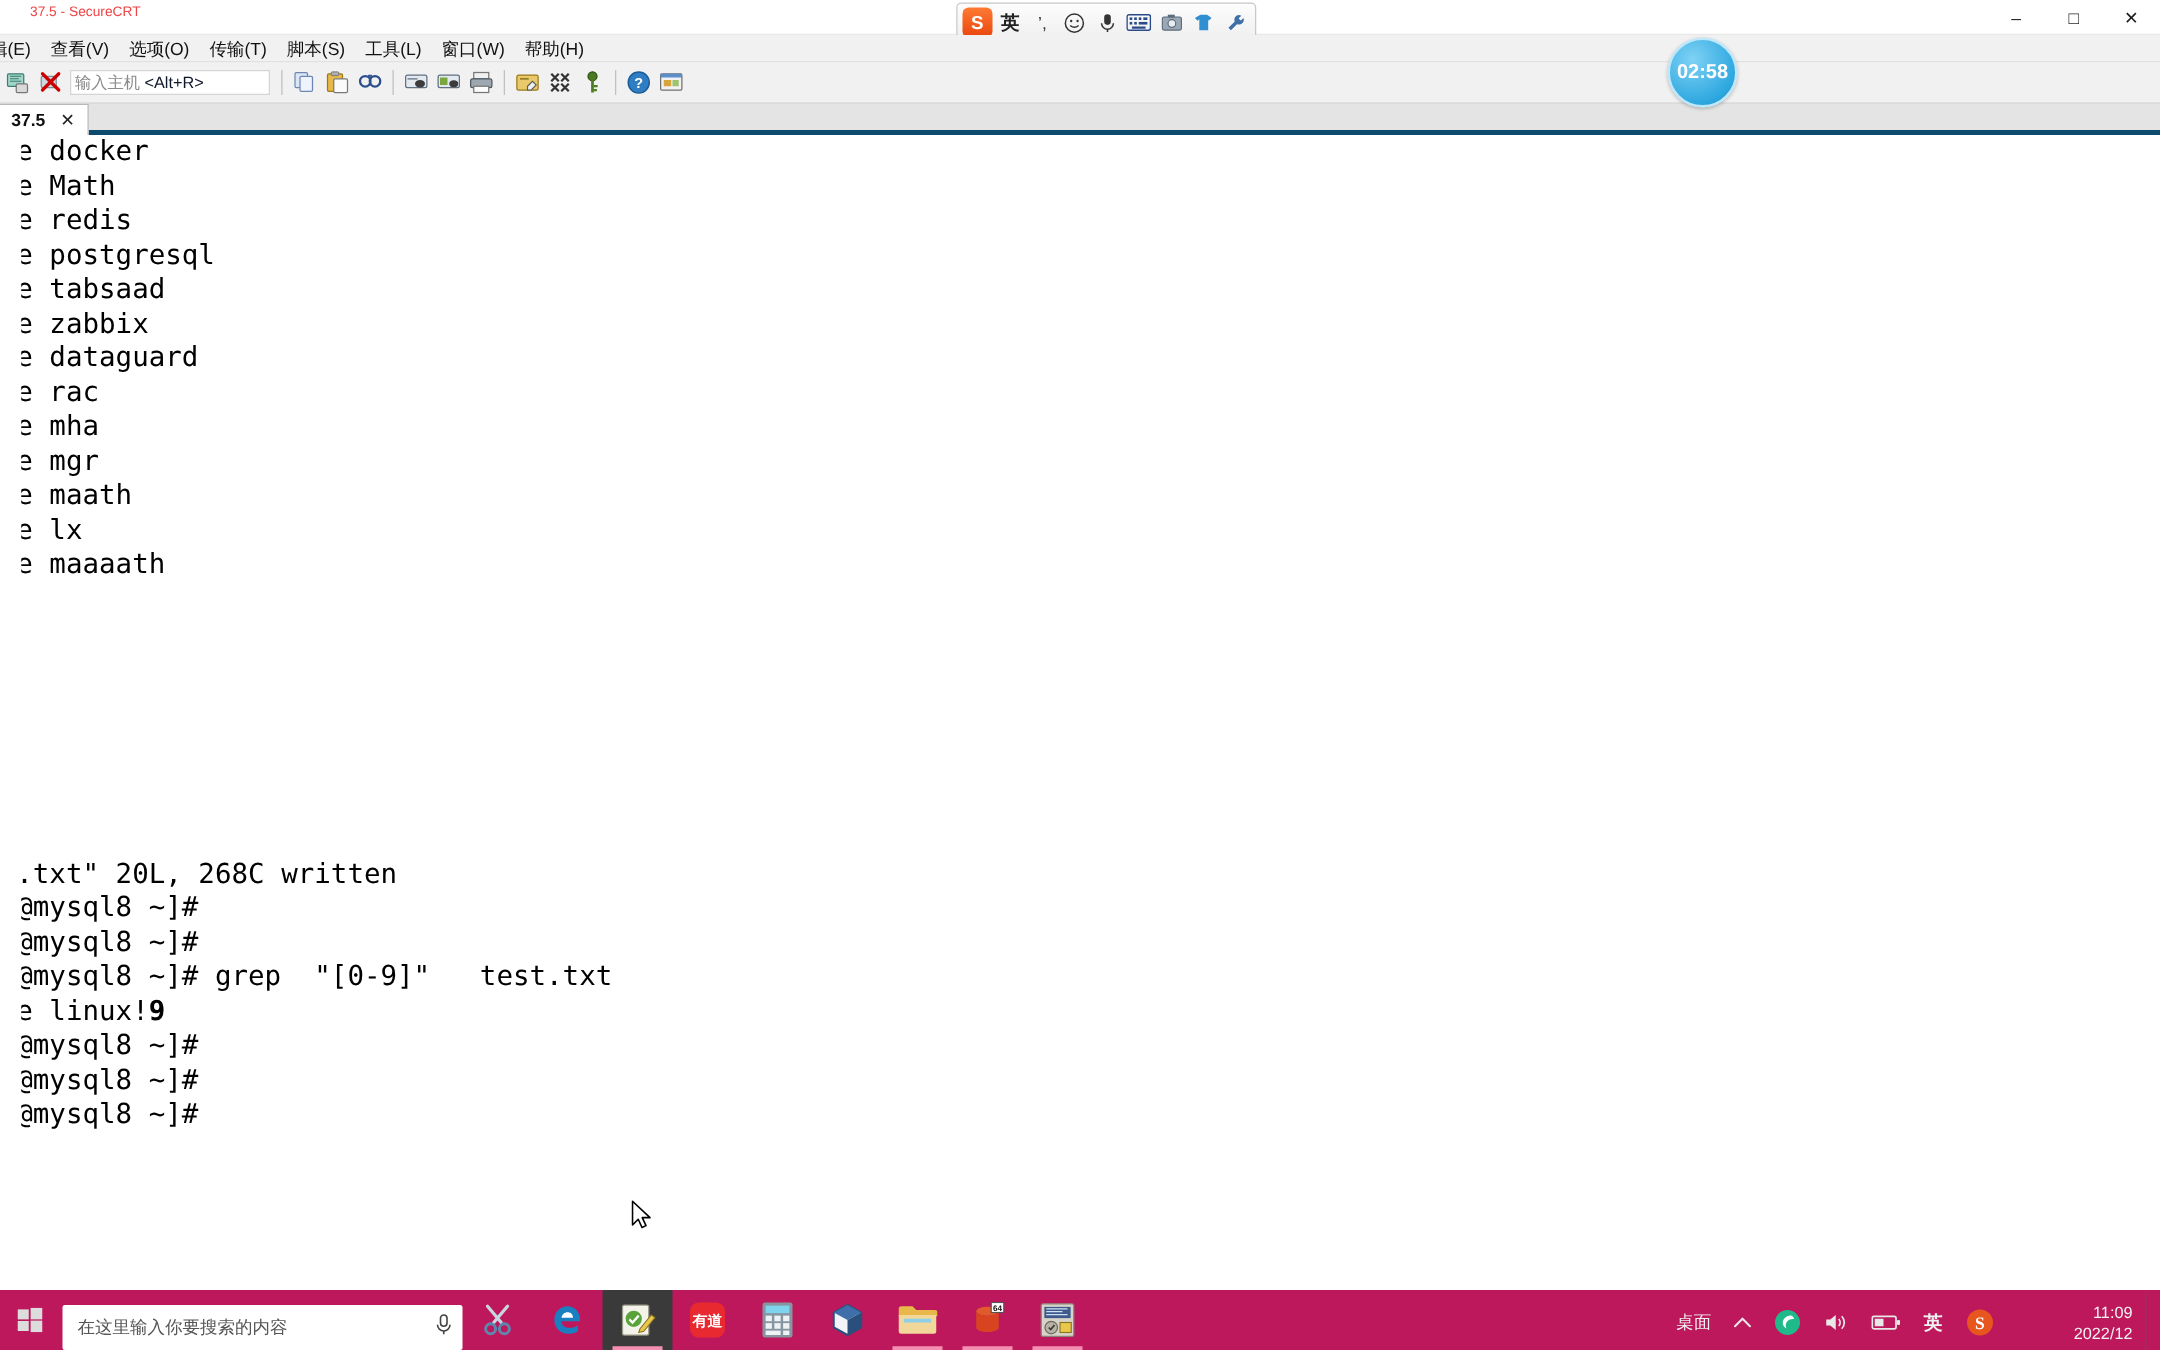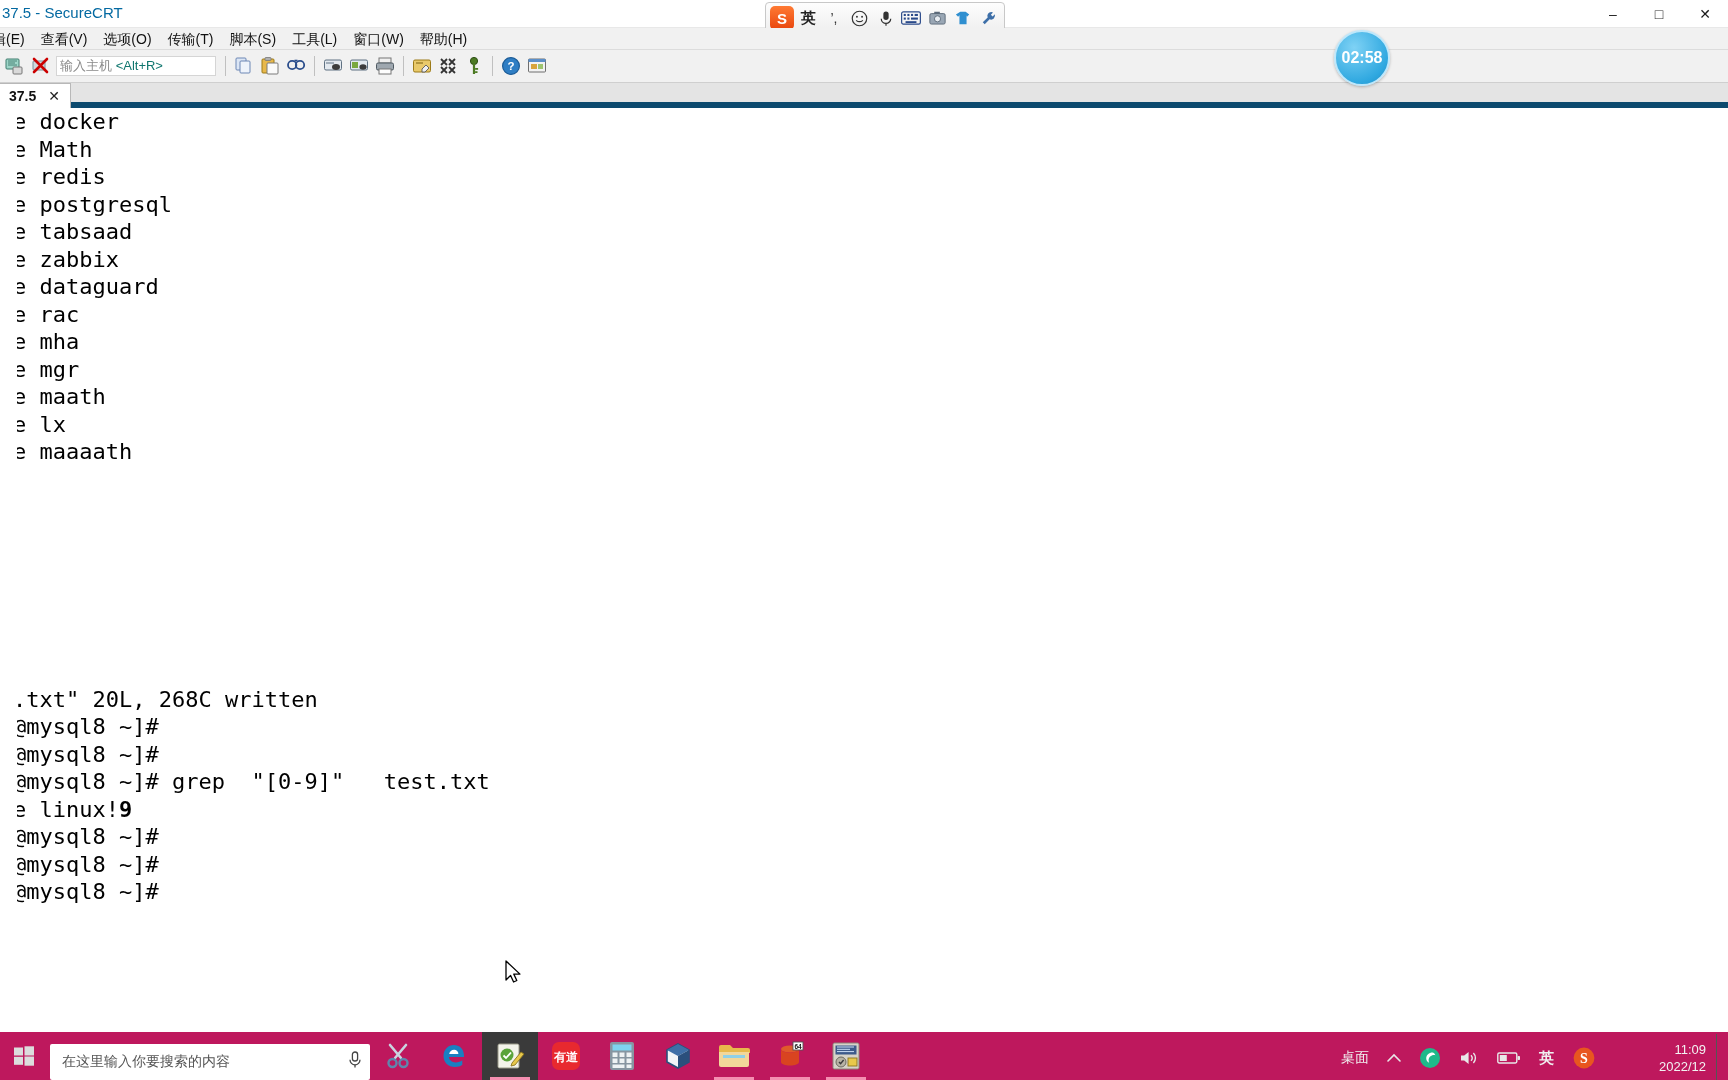--- a/index.html
+++ b/index.html
@@ -11,22 +11,22 @@
   }
   #app { position: relative; width: 1728px; height: 1080px; }
 
   
   .titlebar {
     position: absolute; left: 0; top: 0; width: 1728px; height: 28px;
     background: #ffffff;
     border-bottom: 1px solid #e8e8e8;
   }
   .titlebar .title {
-    position: absolute; left: 2px; top: 4px;
-    font-size: 15px; color: #0369a1; white-space: nowrap;
+    position: absolute; left: 24px; top: 4px;
+    font-size: 11px; color: #ef4444; white-space: nowrap;
   }
   .win-btns {
     position: absolute; right: 0; top: 0; height: 28px;
     display: flex; align-items: center;
   }
   .win-btn {
     width: 46px; height: 28px; display: flex;
     align-items: center; justify-content: center;
     font-size: 14px; color: #2a2a2a; line-height: 1;
   }
@@ -84,27 +84,27 @@
   .tb-sep {
     width: 1px; height: 20px; background: #c0c0c0; margin: 0 5px;
   }
   .host-input {
     width: 160px; height: 20px;
     background: #ffffff; border: 1px solid #d5d5d5;
     font-size: 13px; color: #8a8a8a; line-height: 18px;
     padding: 0 3px; white-space: nowrap; overflow: hidden;
     margin-left: 2px; margin-right: 4px;
   }
-  .host-input .hk { color: #0f766e; }
+  .host-input .hk { color: #0f172a; }
 
   
   .tabbar {
     position: absolute; left: 0; top: 83px; width: 1728px; height: 25px;
     background: #e4e4e4;
-    border-bottom: 6px solid #0c4a6e;
+    border-bottom: 4px solid #0c4a6e;
   }
   .tab {
     position: absolute; left: -6px; top: 0; height: 25px;
     background: #ffffff;
     border: 1px solid #b8b8b8; border-bottom: none;
     padding: 0 10px 0 14px;
     display: flex; align-items: center; gap: 12px;
   }
   .tab .tab-label { font-size: 14px; font-weight: bold; color: #111; }
   .tab .tab-close { font-size: 14px; color: #222; }

